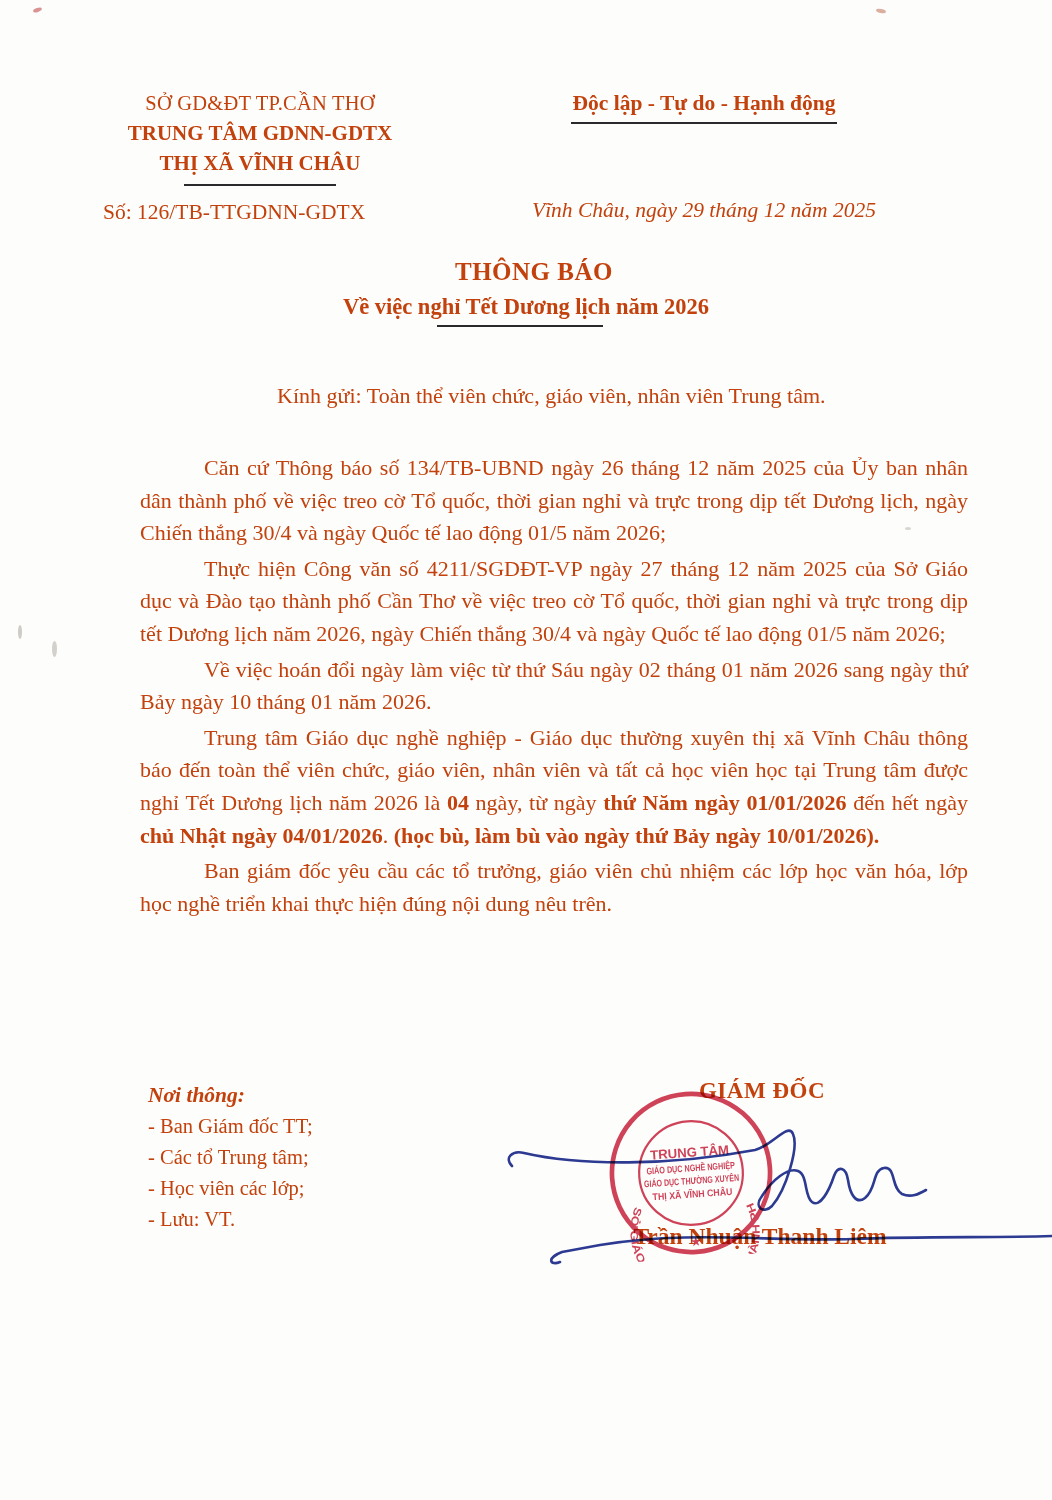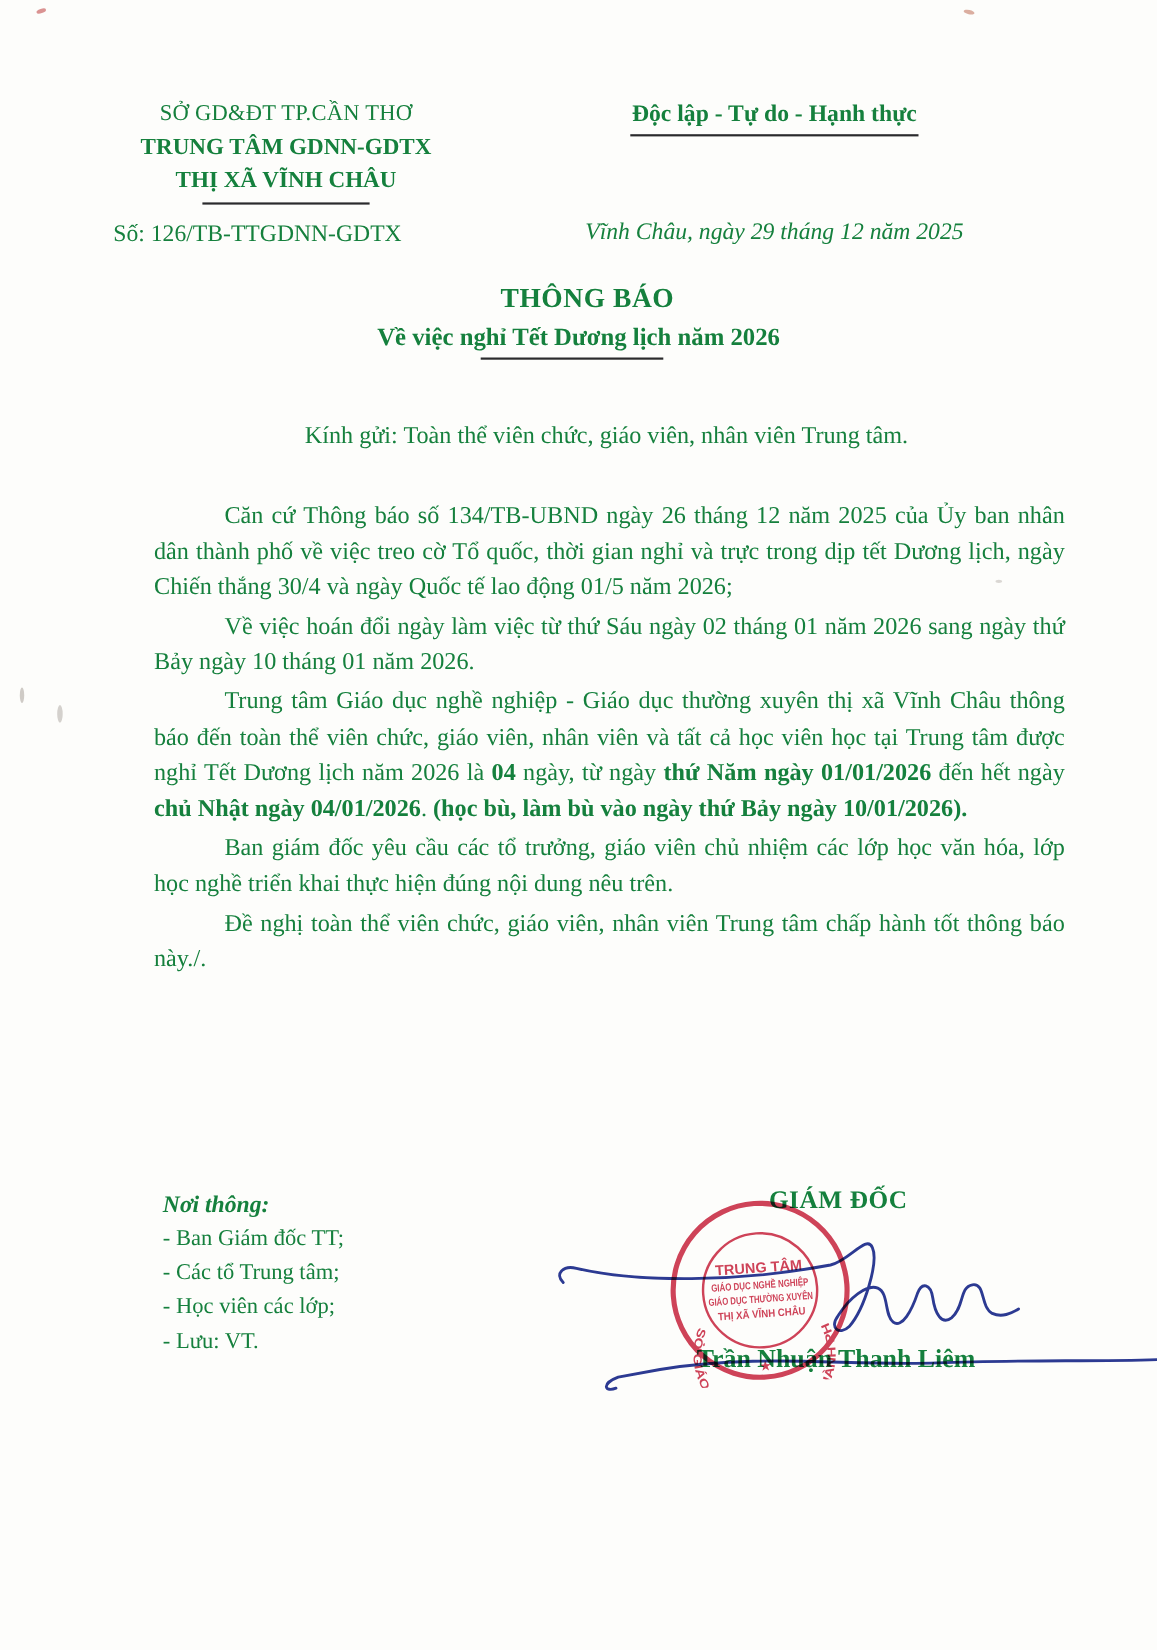--- a/index.html
+++ b/index.html
@@ -2,21 +2,21 @@
 <html><head>
 <meta charset="utf-8">
 <style>
   html,body{margin:0;padding:0;background:#e8e8e6;}
   .page{
     position:relative;
     width:1052px;height:1500px;
     margin:0 auto;
     background:#fdfdfb;
     font-family:"Liberation Serif","DejaVu Serif",serif;
-    color:#15803d;
+    color:#c2410c;
     overflow:hidden;
   }
   
   .issuer-block{position:absolute;top:88px;left:100px;width:320px;text-align:center;line-height:30px;font-size:20.5px;}
   .issuer-line1{letter-spacing:.2px;}
   .issuer-line2,.issuer-line3{font-weight:bold;font-size:21px;}
   .issuer-rule{width:152px;border-top:2px solid #2a2a2c;margin:6px auto 0 auto;}
   .national-block{position:absolute;top:88px;left:448px;width:512px;text-align:center;line-height:31px;}
   .national-line1{font-weight:bold;font-size:21.5px;}
   .national-line2{display:inline-block;font-weight:bold;font-size:21.5px;border-bottom:2px solid #2a2a2c;padding:0 2px 3px 2px;}
@@ -59,40 +59,40 @@
   <div class="speck gray3"></div>
 
   <div class="issuer-block">
     <div class="issuer-line1">SỞ GD&amp;ĐT TP.CẦN THƠ</div>
     <div class="issuer-line2">TRUNG TÂM GDNN-GDTX</div>
     <div class="issuer-line3">THỊ XÃ VĨNH CHÂU</div>
     <div class="issuer-rule"></div>
   </div>
 
   <div class="national-block">
-    <div class="national-line2">Độc lập - Tự do - Hạnh thực</div>
+    <div class="national-line2">Độc lập - Tự do - Hạnh động</div>
   </div>
 
   <div class="doc-number">Số: 126/TB-TTGDNN-GDTX</div>
   <div class="dateline">Vĩnh Châu, ngày 29 tháng 12 năm 2025</div>
 
   <div class="title-block">
     <div class="title-main">THÔNG BÁO</div>
     <div class="title-sub">Về việc nghỉ Tết Dương lịch năm 2026</div>
     <div class="title-rule"></div>
   </div>
 
   <div class="greeting">Kính gửi: Toàn thể viên chức, giáo viên, nhân viên Trung tâm.</div>
 
   <div class="body-text">
     <p>Căn cứ Thông báo số 134/TB-UBND ngày 26 tháng 12 năm 2025 của Ủy ban nhân dân thành phố về việc treo cờ Tổ quốc, thời gian nghỉ và trực trong dịp tết Dương lịch, ngày Chiến thắng 30/4 và ngày Quốc tế lao động 01/5 năm 2026;</p>
+    <p>Thực hiện Công văn số 4211/SGDĐT-VP ngày 27 tháng 12 năm 2025 của Sở Giáo dục và Đào tạo thành phố Cần Thơ về việc treo cờ Tổ quốc, thời gian nghỉ và trực trong dịp tết Dương lịch năm 2026, ngày Chiến thắng 30/4 và ngày Quốc tế lao động 01/5 năm 2026;</p>
     <p>Về việc hoán đổi ngày làm việc từ thứ Sáu ngày 02 tháng 01 năm 2026 sang ngày thứ Bảy ngày 10 tháng 01 năm 2026.</p>
     <p><span>Trung tâm Giáo dục nghề nghiệp - Giáo dục thường xuyên thị xã Vĩnh Châu thông báo đến toàn thể viên chức, giáo viên, nhân viên và tất cả học viên học tại Trung tâm được nghỉ Tết Dương lịch năm 2026 là </span><span class="b">04</span><span> ngày, từ ngày </span><span class="b">thứ Năm ngày 01/01/2026</span><span> đến hết ngày </span><span class="b">chủ Nhật ngày 04/01/2026</span><span>. </span><span class="b">(học bù, làm bù vào ngày thứ Bảy ngày 10/01/2026).</span></p>
     <p>Ban giám đốc yêu cầu các tổ trưởng, giáo viên chủ nhiệm các lớp học văn hóa, lớp học nghề triển khai thực hiện đúng nội dung nêu trên.</p>
-    <p>Đề nghị toàn thể viên chức, giáo viên, nhân viên Trung tâm chấp hành tốt thông báo này./.</p>
   </div>
 
   <div class="recipients">
     <div class="recipients-title">Nơi thông:</div>
     <div>- Ban Giám đốc TT;</div>
     <div>- Các tổ Trung tâm;</div>
     <div>- Học viên các lớp;</div>
     <div>- Lưu: VT.</div>
   </div>
 

